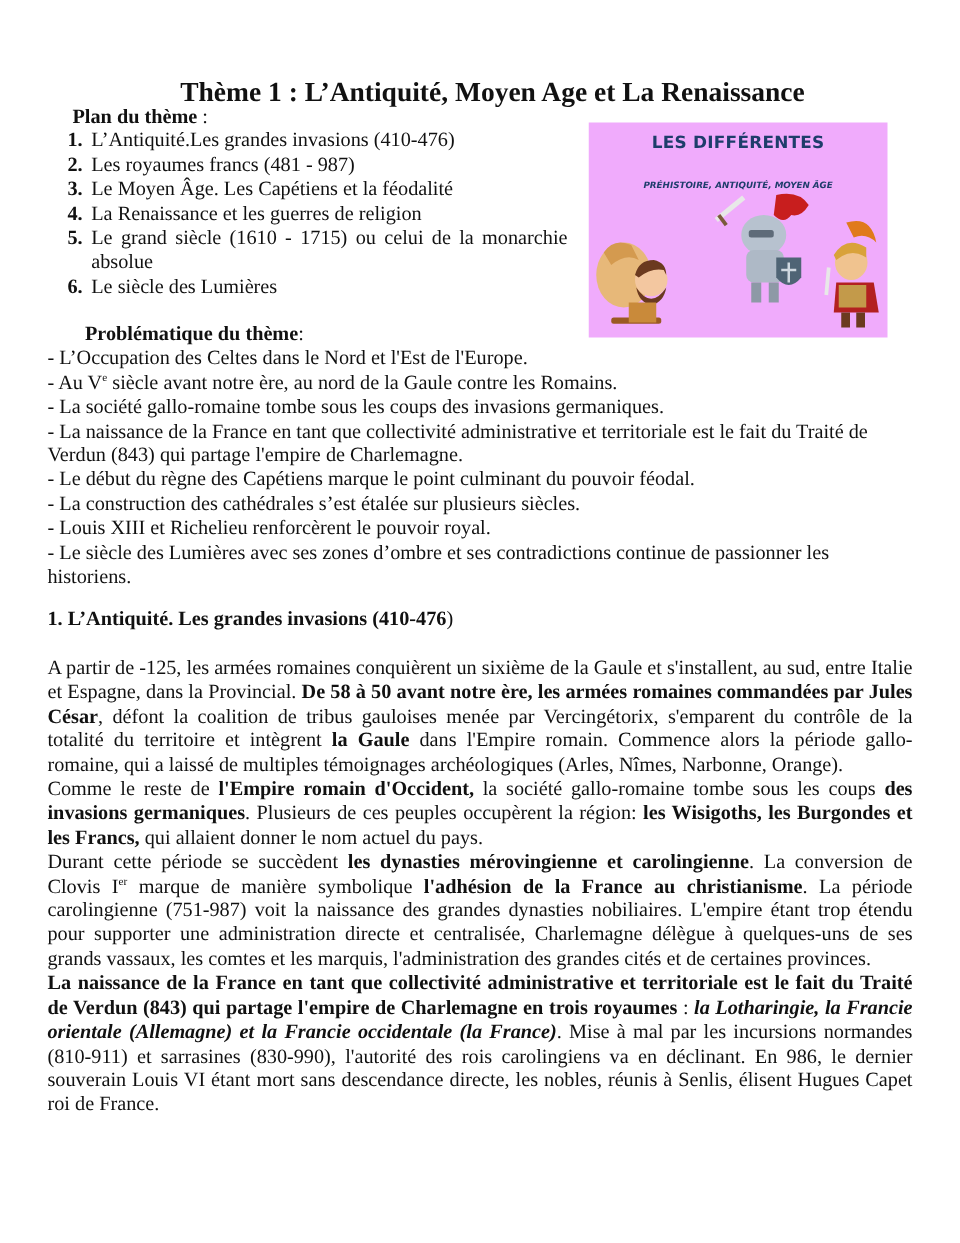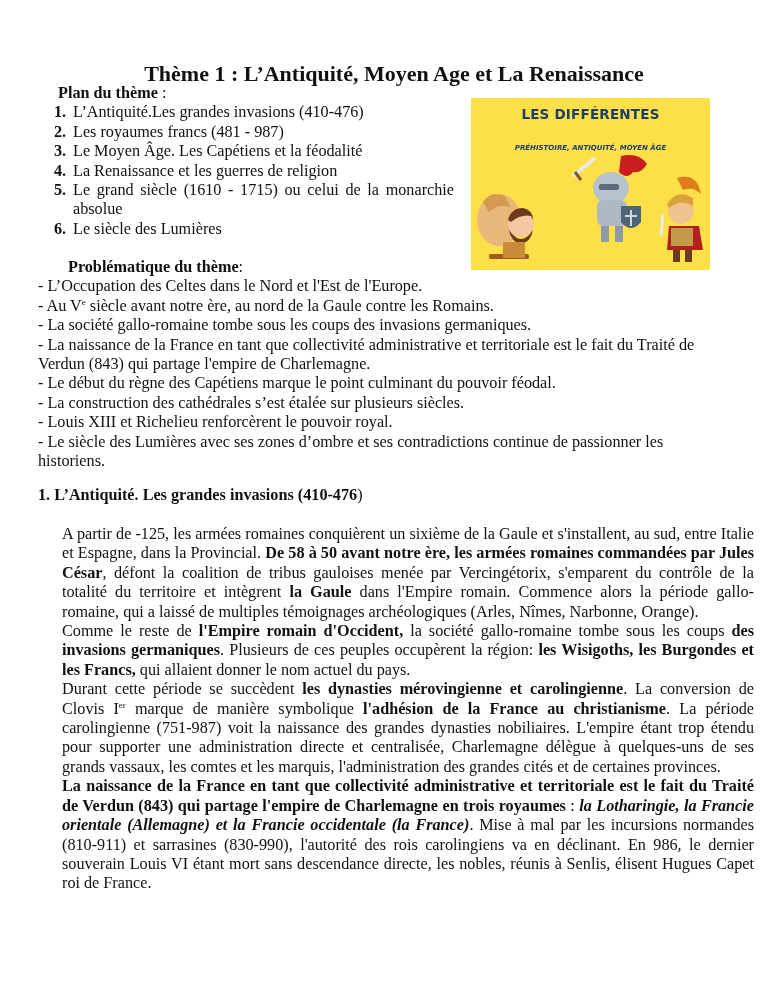--- a/index.html
+++ b/index.html
@@ -8,31 +8,31 @@
   .page { position: absolute; left: 0; top: 0; width: 768px; height: 994px; }
   .title { position: absolute; top: 64px; left: 0; width: 768px; text-align: center; font-weight: bold; font-size: 22px; padding-left: 20px; }
   .plan { position: absolute; top: 84px; left: 54px; width: 400px; }
   .plan-head { font-weight: bold; padding-left: 4px; }
   .plan-head .colon { font-weight: normal; }
   .plan ol { list-style: none; }
   .plan li { display: flex; }
   .plan li .num { font-weight: bold; width: 19px; flex: none; }
   .plan li .txt { flex: 1; }
   .plan li.justify .txt { text-align: justify; text-align-last: left; }
-  .hero { position: absolute; left: 471px; top: 98px; width: 239px; height: 172px; background: #fde047; overflow: hidden; }
+  .hero { position: absolute; left: 471px; top: 98px; width: 239px; height: 172px; background: #f0abfc; overflow: hidden; }
   .hero-t1 { position: absolute; top: 8px; left: 0; width: 100%; text-align: center; font-family: "DejaVu Sans", sans-serif; font-weight: bold; font-size: 13.5px; line-height: 16px; color: #1e3d6b; letter-spacing: 0.2px; }
   .hero-t3 { position: absolute; top: 41px; left: 0; width: 100%; text-align: center; font-family: "DejaVu Sans", sans-serif; font-weight: bold; font-style: italic; font-size: 7px; color: #1e3d6b; }
   .hero svg { position: absolute; left: 0; top: 52px; }
   .prob { position: absolute; top: 258px; left: 38px; width: 692px; }
   .prob .head { font-weight: bold; margin-left: 30px; }
   .prob .head .colon { font-weight: normal; }
   .prob p { text-align: left; }
   .section { position: absolute; top: 486px; left: 38px; font-weight: bold; }
   .section .paren { font-weight: normal; }
-  .body { position: absolute; top: 525px; left: 38px; width: 692px; text-align: justify; margin-left: 24px; }
+  .body { position: absolute; top: 525px; left: 38px; width: 692px; text-align: justify; }
   .body p { text-align: justify; }
   .body b { font-weight: bold; }
   sup { font-size: 9px; line-height: 0; vertical-align: 6px; }
 </style>
 </head>
 <body>
 
 <div class="page">
 
   <div class="title">Thème 1 : L’Antiquité, Moyen Age  et La Renaissance</div>

